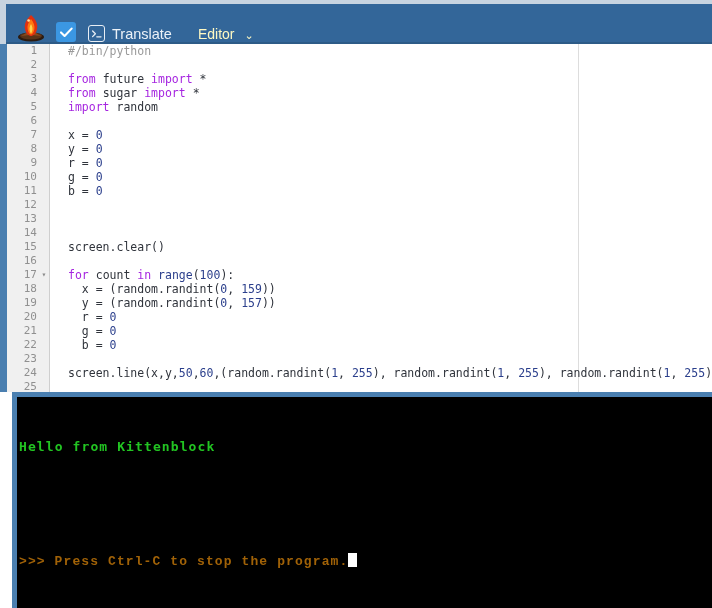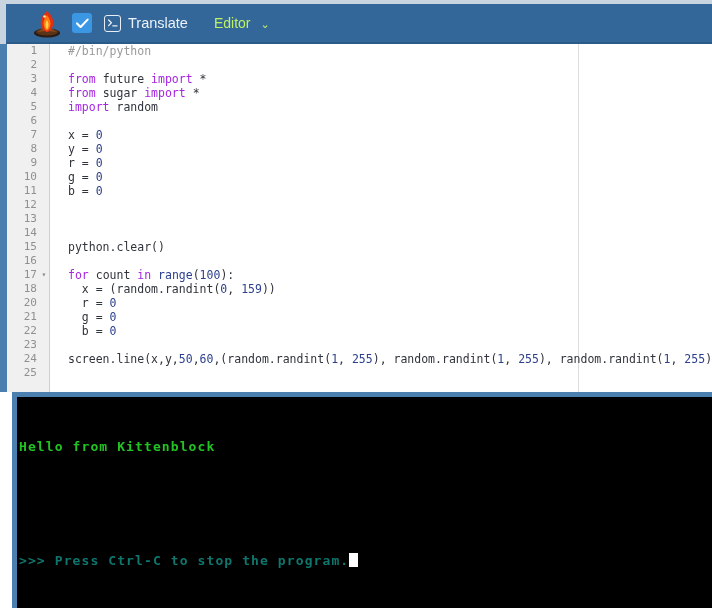--- a/index.html
+++ b/index.html
@@ -30,22 +30,22 @@
     height: 44px;
     background: #c8d4e0;
   }
   .topbar {
     position: absolute;
     left: 6px; top: 4px;
     width: 706px;
     height: 38px;
     background: #336699;
     display: flex;
-    align-items: center;
-    padding-left: 20px;
+    align-items: flex-end;
+    padding-left: 4px;
     box-sizing: border-box;
   }
   .topbar-underline {
     position: absolute;
     left: 6px; top: 42px;
     width: 706px;
     height: 2px;
     background: #2d5b87;
   }
 
@@ -91,21 +91,21 @@
 
   .tb-label {
     color: #ecf2f8;
     font-size: 14.5px;
     font-family: "Liberation Sans", sans-serif;
     white-space: nowrap;
     flex: 0 0 auto;
     cursor: pointer;
   }
   .tb-menu {
-    color: #bef264;
+    color: #fef9c3;
     font-size: 14px;
     margin-left: 26px;
     display: flex;
     align-items: center;
     gap: 10px;
     flex: 0 0 auto;
     cursor: pointer;
   }
   .caret {
     display: inline-block;
@@ -228,21 +228,21 @@
     left: 7px; top: 7px;
     width: 700px;
     height: 205px;
     font-family: "DejaVu Sans Mono", "Liberation Mono", monospace;
     font-size: 13px;
     line-height: 19px;
     letter-spacing: 1.1px;
     white-space: pre;
   }
   .c-green { color: #22c422; font-weight: bold; }
-  .c-white { color: #0f766e; font-weight: bold; }
+  .c-white { color: #a16207; font-weight: bold; font-family: Liberation Mono, monospace; }
   .c-blank { height: 19px; }
   .cursor {
     display: inline-block;
     width: 9px;
     height: 14px;
     background: #ffffff;
     vertical-align: -2px;
   }
 </style>
 </head>
@@ -302,24 +302,25 @@
         <div class="code-row"><div class="ln">5</div><div class="src"><span class="k">import</span><span class="id"> random</span></div></div>
         <div class="code-row"><div class="ln">6</div><div class="src"></div></div>
         <div class="code-row"><div class="ln">7</div><div class="src"><span class="id">x = </span><span class="nu">0</span></div></div>
         <div class="code-row"><div class="ln">8</div><div class="src"><span class="id">y = </span><span class="nu">0</span></div></div>
         <div class="code-row"><div class="ln">9</div><div class="src"><span class="id">r = </span><span class="nu">0</span></div></div>
         <div class="code-row"><div class="ln">10</div><div class="src"><span class="id">g = </span><span class="nu">0</span></div></div>
         <div class="code-row"><div class="ln">11</div><div class="src"><span class="id">b = </span><span class="nu">0</span></div></div>
         <div class="code-row"><div class="ln">12</div><div class="src"></div></div>
         <div class="code-row"><div class="ln">13</div><div class="src"></div></div>
         <div class="code-row"><div class="ln">14</div><div class="src"></div></div>
-        <div class="code-row"><div class="ln">15</div><div class="src"><span class="id">python.clear()</span></div></div>
+        <div class="code-row"><div class="ln">15</div><div class="src"><span class="id">screen.clear()</span></div></div>
         <div class="code-row"><div class="ln">16</div><div class="src"></div></div>
         <div class="code-row"><div class="ln">17</div><div class="fold">▾</div><div class="src"><span class="k">for</span><span class="id"> count </span><span class="k">in</span><span class="id"> </span><span class="bi">range</span><span class="op">(</span><span class="nu">100</span><span class="op">):</span></div></div>
         <div class="code-row"><div class="ln">18</div><div class="src"><span class="id">  x = (random.randint(</span><span class="nu">0</span><span class="op">, </span><span class="nu">159</span><span class="op">))</span></div></div>
+        <div class="code-row"><div class="ln">19</div><div class="src"><span class="id">  y = (random.randint(</span><span class="nu">0</span><span class="op">, </span><span class="nu">157</span><span class="op">))</span></div></div>
         <div class="code-row"><div class="ln">20</div><div class="src"><span class="id">  r = </span><span class="nu">0</span></div></div>
         <div class="code-row"><div class="ln">21</div><div class="src"><span class="id">  g = </span><span class="nu">0</span></div></div>
         <div class="code-row"><div class="ln">22</div><div class="src"><span class="id">  b = </span><span class="nu">0</span></div></div>
         <div class="code-row"><div class="ln">23</div><div class="src"></div></div>
         <div class="code-row"><div class="ln">24</div><div class="src"><span class="id">screen.line(x,y,</span><span class="nu">50</span><span class="op">,</span><span class="nu">60</span><span class="id">,(random.randint(</span><span class="nu">1</span><span class="op">, </span><span class="nu">255</span><span class="id">), random.randint(</span><span class="nu">1</span><span class="op">, </span><span class="nu">255</span><span class="id">), random.randint(</span><span class="nu">1</span><span class="op">, </span><span class="nu">255</span><span class="op">)))</span></div></div>
         <div class="code-row"><div class="ln">25</div><div class="src"></div></div>
       </div>
   </div>
 
   <div class="console-shell">

